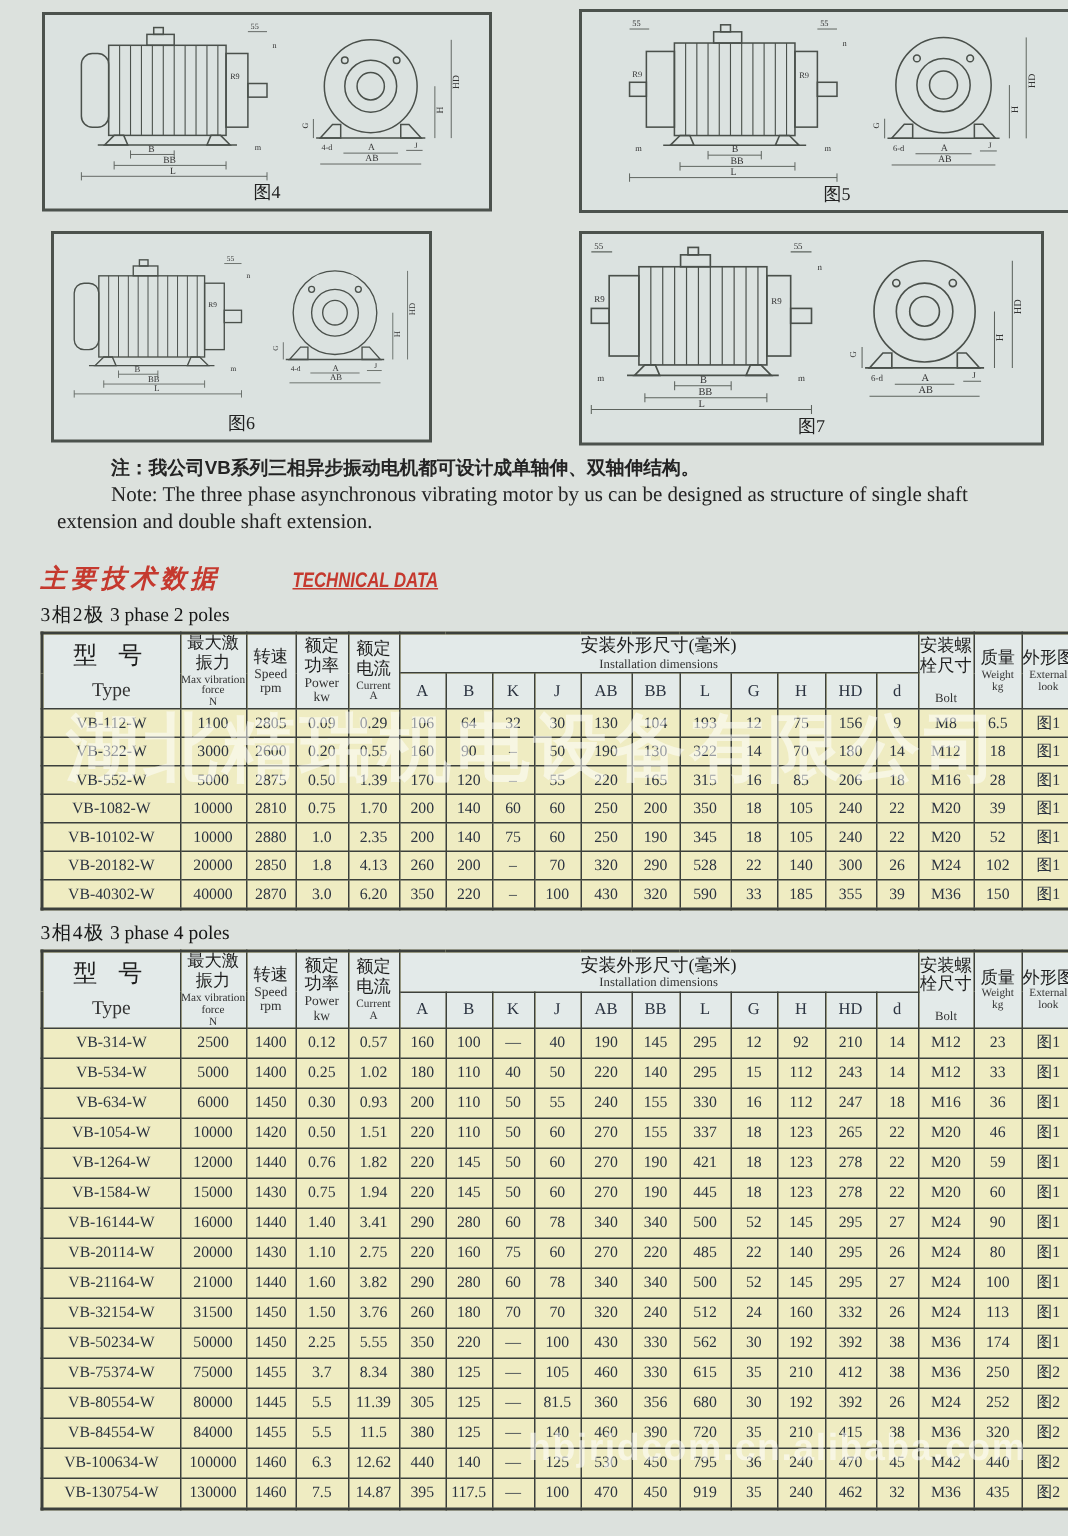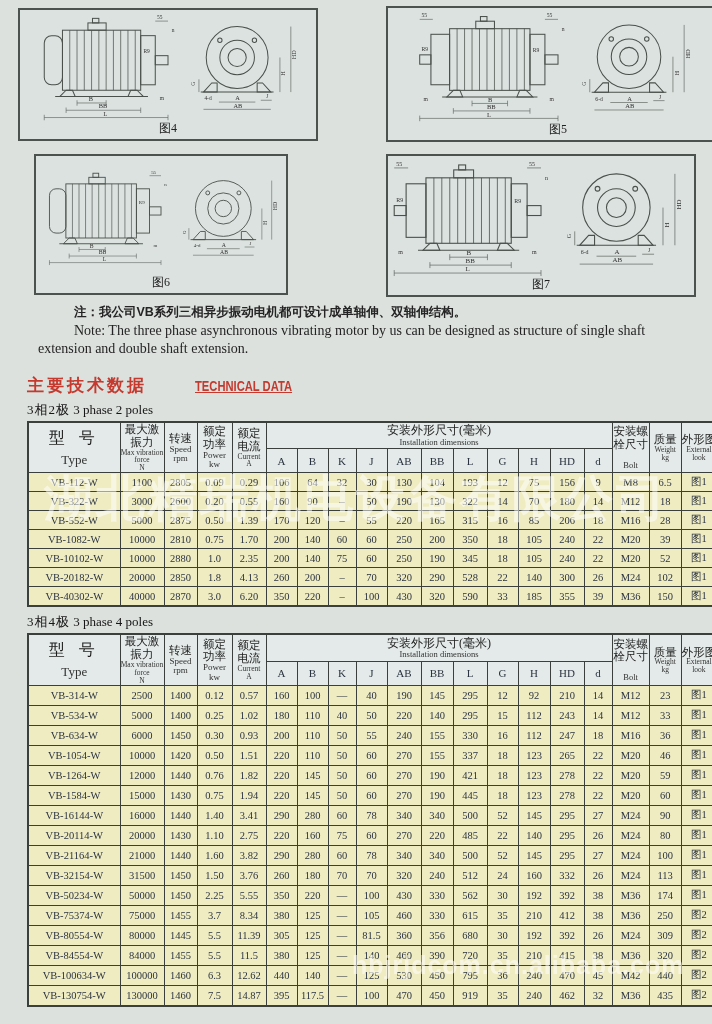--- a/index.html
+++ b/index.html
@@ -16,21 +16,21 @@
   .fin{stroke:#4a504b;stroke-width:.8;}
   .dim line{stroke:#5d635e;stroke-width:.7;}
   .dim text{fill:#333;font-size:7px;font-family:"Liberation Serif",serif;}
   .dim .sm{font-size:6px;}
   
   #note{margin:4px 38px 0 38px;color:#242424;}
   #note .ncn{font-family:"Liberation Sans",sans-serif;font-weight:600;font-size:12.5px;
              margin:0 0 1px 36px;}
   #note .nen{font-size:14px;line-height:1.28;text-indent:36px;margin:0;}
   
-  #main-title{margin:16px 0 4px 27px;display:flex;align-items:baseline;gap:48px;}
+  #main-title{margin:16px 0 4px 27px;display:flex;align-items:baseline;gap:48px;font-style:italic;}
   #main-title .tcn{color:#c5392e;font-family:"Liberation Sans",sans-serif;font-weight:bold;
                    font-size:17px;letter-spacing:3px;}
   #main-title .ten{color:#c5392e;font-family:"Liberation Sans",sans-serif;font-weight:bold;
                    font-size:14px;text-decoration:underline;display:inline-block;
                    transform:scaleX(.8);transform-origin:left;}
   .section-label{margin:3px 0 2px 27px;font-size:13px;color:#161616;}
   .section-label .scn{letter-spacing:1px;}
   
   table{border-collapse:collapse;table-layout:fixed;width:669px;margin-left:27px;
         background:#efecc2;border:2px solid #3c403c;}
@@ -59,21 +59,21 @@
       font-weight:bold;font-size:25px;color:rgba(255,255,255,.55);letter-spacing:1px;
       pointer-events:none;z-index:6;}
 </style>
 </head>
 <body>
 
 <div id="page">
 
   <div id="figures">
 
-    <div class="fig" style="left:18px;top:8px;width:300px;height:133px">
+    <div class="fig" style="left:28px;top:8px;width:300px;height:133px">
       <svg viewBox="0 0 300 122" preserveAspectRatio="xMidYMid meet">
         <g class="ln">
           <rect x="14" y="26" width="20" height="54" rx="8"></rect>
           <rect x="34" y="20" width="86" height="66"></rect>
           <rect x="62" y="12" width="20" height="8"></rect>
             <rect x="67" y="7" width="7" height="5"></rect>
           <rect x="120" y="26" width="16" height="54"></rect>
           <rect x="136" y="48" width="14" height="10"></rect>
           <path d="M38,86 l-7,7 h17 l-3,-7 Z M116,86 l7,7 h-17 l3,-7 Z"></path>
           <line x1="26" y1="93" x2="128" y2="93"></line>
@@ -940,21 +940,21 @@
           <td>—</td>
           <td>81.5</td>
           <td>360</td>
           <td>356</td>
           <td>680</td>
           <td>30</td>
           <td>192</td>
           <td>392</td>
           <td>26</td>
           <td>M24</td>
-          <td>309</td>
+          <td>252</td>
           <td>图2</td>
         </tr>
         <tr>
           <td>VB-84554-W</td>
           <td>84000</td>
           <td>1455</td>
           <td>5.5</td>
           <td>11.5</td>
           <td>380</td>
           <td>125</td>

